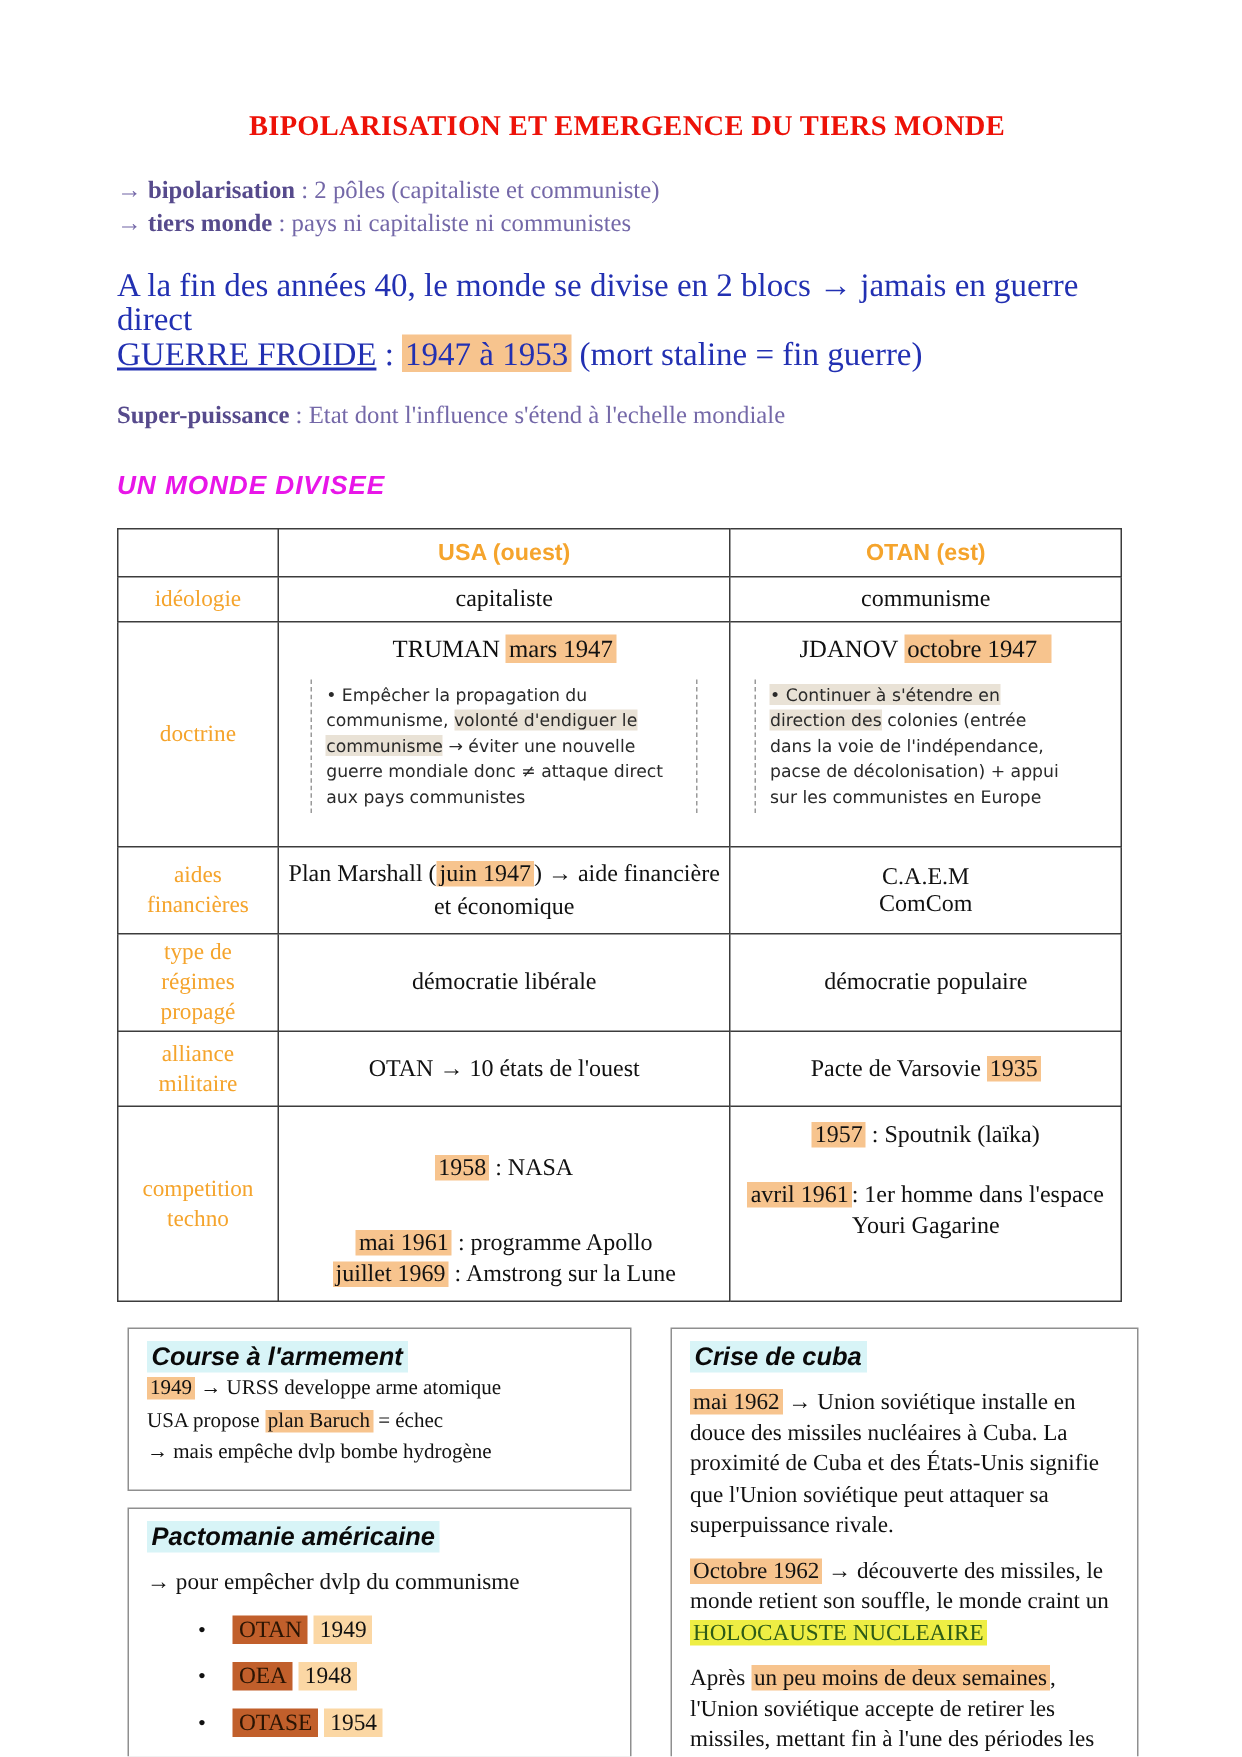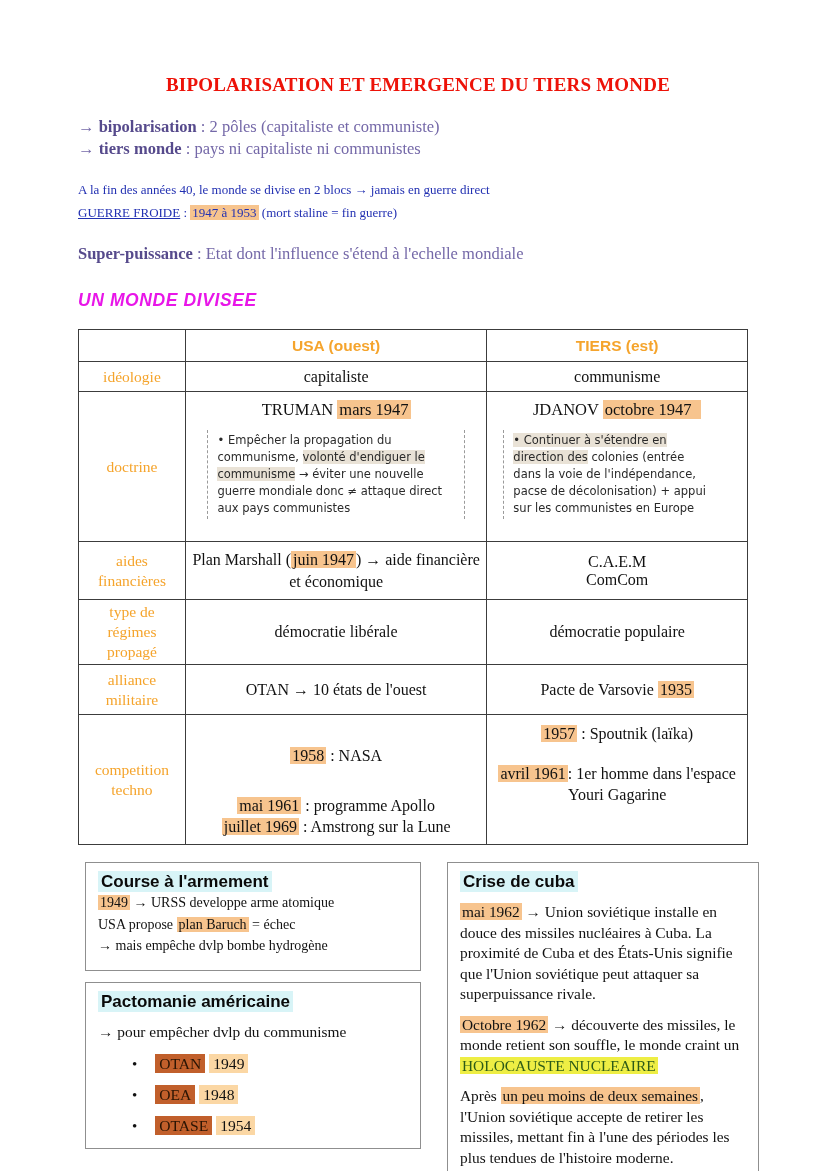--- a/index.html
+++ b/index.html
@@ -14,21 +14,21 @@
   .title {
     margin-top:74px; text-align:center; color:#ed1208;
     font-size:19px; font-weight:bold; letter-spacing:0.2px;
     font-family:"Liberation Serif", serif;
   }
   .defs { margin-top:20px; }
   .line { font-size:16.5px; line-height:22px; }
   .purple  { color:#7468a8; }
   .purple .bold { color:#564a8c; font-weight:bold; }
   .blue { color:#2230b2; }
-  .intro { margin-top:18px; font-size:13px; line-height:23px; }
+  .intro { margin-top:18px; font-size:22px; line-height:23px; }
   .u { text-decoration:underline; }
   .hl-orange { background:#f7c48e; padding:0 2px; }
   .super { margin-top:20px; font-size:16.5px; }
   .section-heading {
     margin-top:26px; color:#e816e8; font-style:italic; font-weight:bold;
     font-size:17.5px; letter-spacing:0.6px;
     font-family:"Liberation Sans", sans-serif;
   }
 
   
@@ -68,20 +68,21 @@
   .date-wide { padding-right:10px; }
 
   
   .boxes { display:flex; margin:17px 0 0 85px; gap:26px; align-items:flex-start; }
   .col-left { width:336px; display:flex; flex-direction:column; gap:11px; }
   .col-right { width:312px; }
   .box { border:1px solid #8f8f8f; background:#fff; padding:9px 12px 13px; }
   .box-title {
     font-family:"Liberation Sans", sans-serif; font-weight:bold; font-size:17px;
     color:#0a0a0a;
+    font-style:italic;
   }
   .box-title span { background:#d8f4f7; padding:1px 3px; }
   .box p { font-size:15.4px; line-height:20.5px; margin-top:10px; text-align:left; }
   .course p { margin-top:1px; font-size:14px; }
   .hl-yellow { background:#eeee44; color:#2d5b17; padding:0 2px; }
   .hl-dark { background:#c15f2b; color:#2a1403; padding:1px 4px; }
   .hl-year { background:#fbd7a4; padding:1px 4px; }
   .hl-year:empty { display:none; }
   .pacto ul { list-style:none; margin-top:4px; }
   .pacto li { margin:13px 0 0 34px; font-size:15.6px; }
@@ -112,21 +113,21 @@
     <table class="compare">
       <colgroup>
         <col style="width:107px">
           <col style="width:302px">
           <col style="width:261px">
       </colgroup>
       <tbody>
           <tr class="r-head">
         <td></td>
         <td class="head-cell">USA (ouest)</td>
-        <td class="head-cell">TIERS (est)</td>
+        <td class="head-cell">OTAN (est)</td>
       </tr>
       <tr class="r-ideo">
         <td class="c-label">idéologie</td>
         <td>capitaliste</td>
         <td>communisme</td>
       </tr>
       <tr class="r-doct">
         <td class="c-label">doctrine</td>
         <td class="cell-top">
           <div class="doct-title"><span>TRUMAN </span><span class="hl-orange">mars 1947</span></div>

